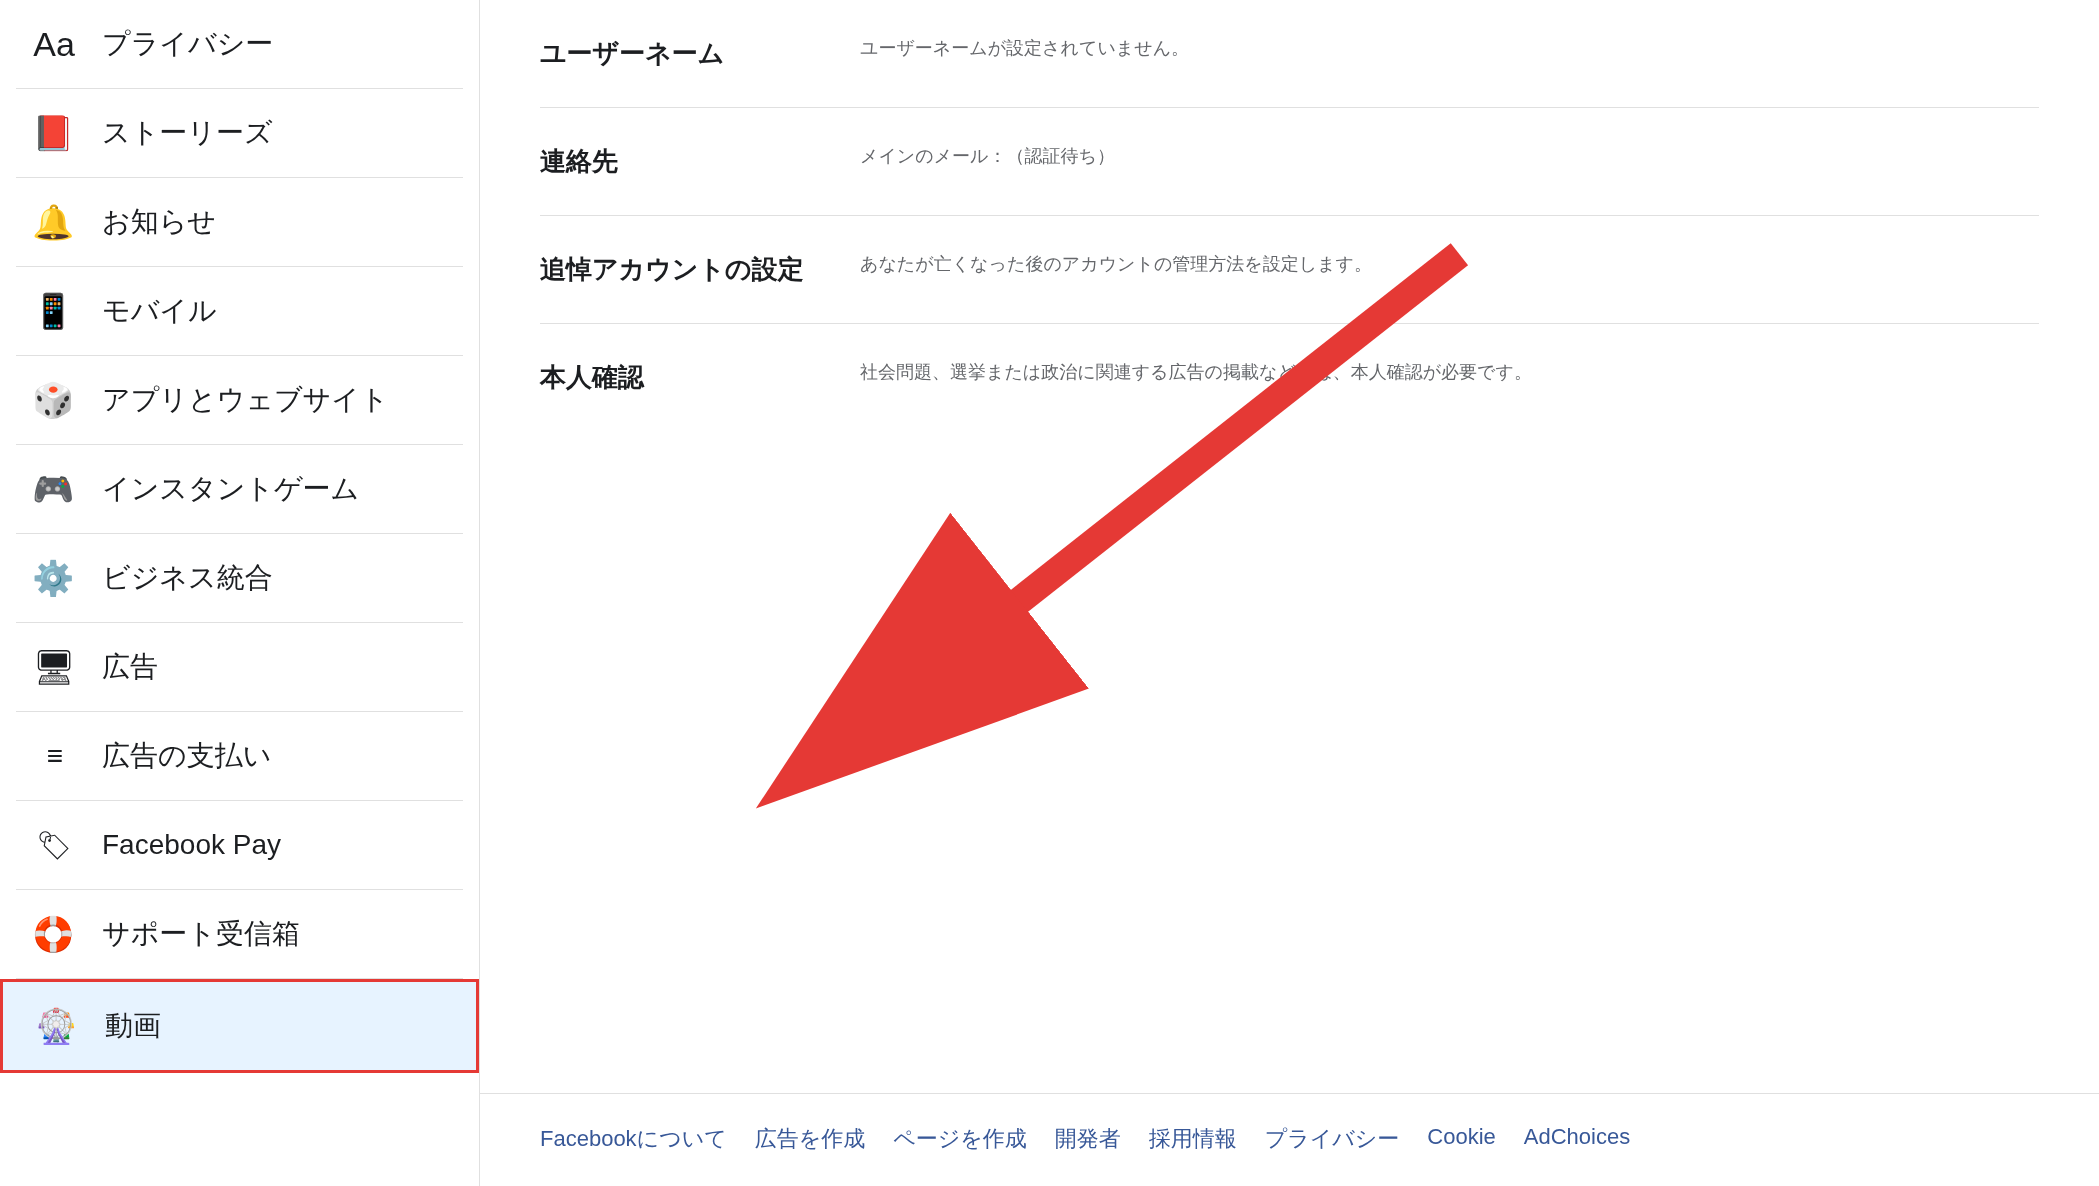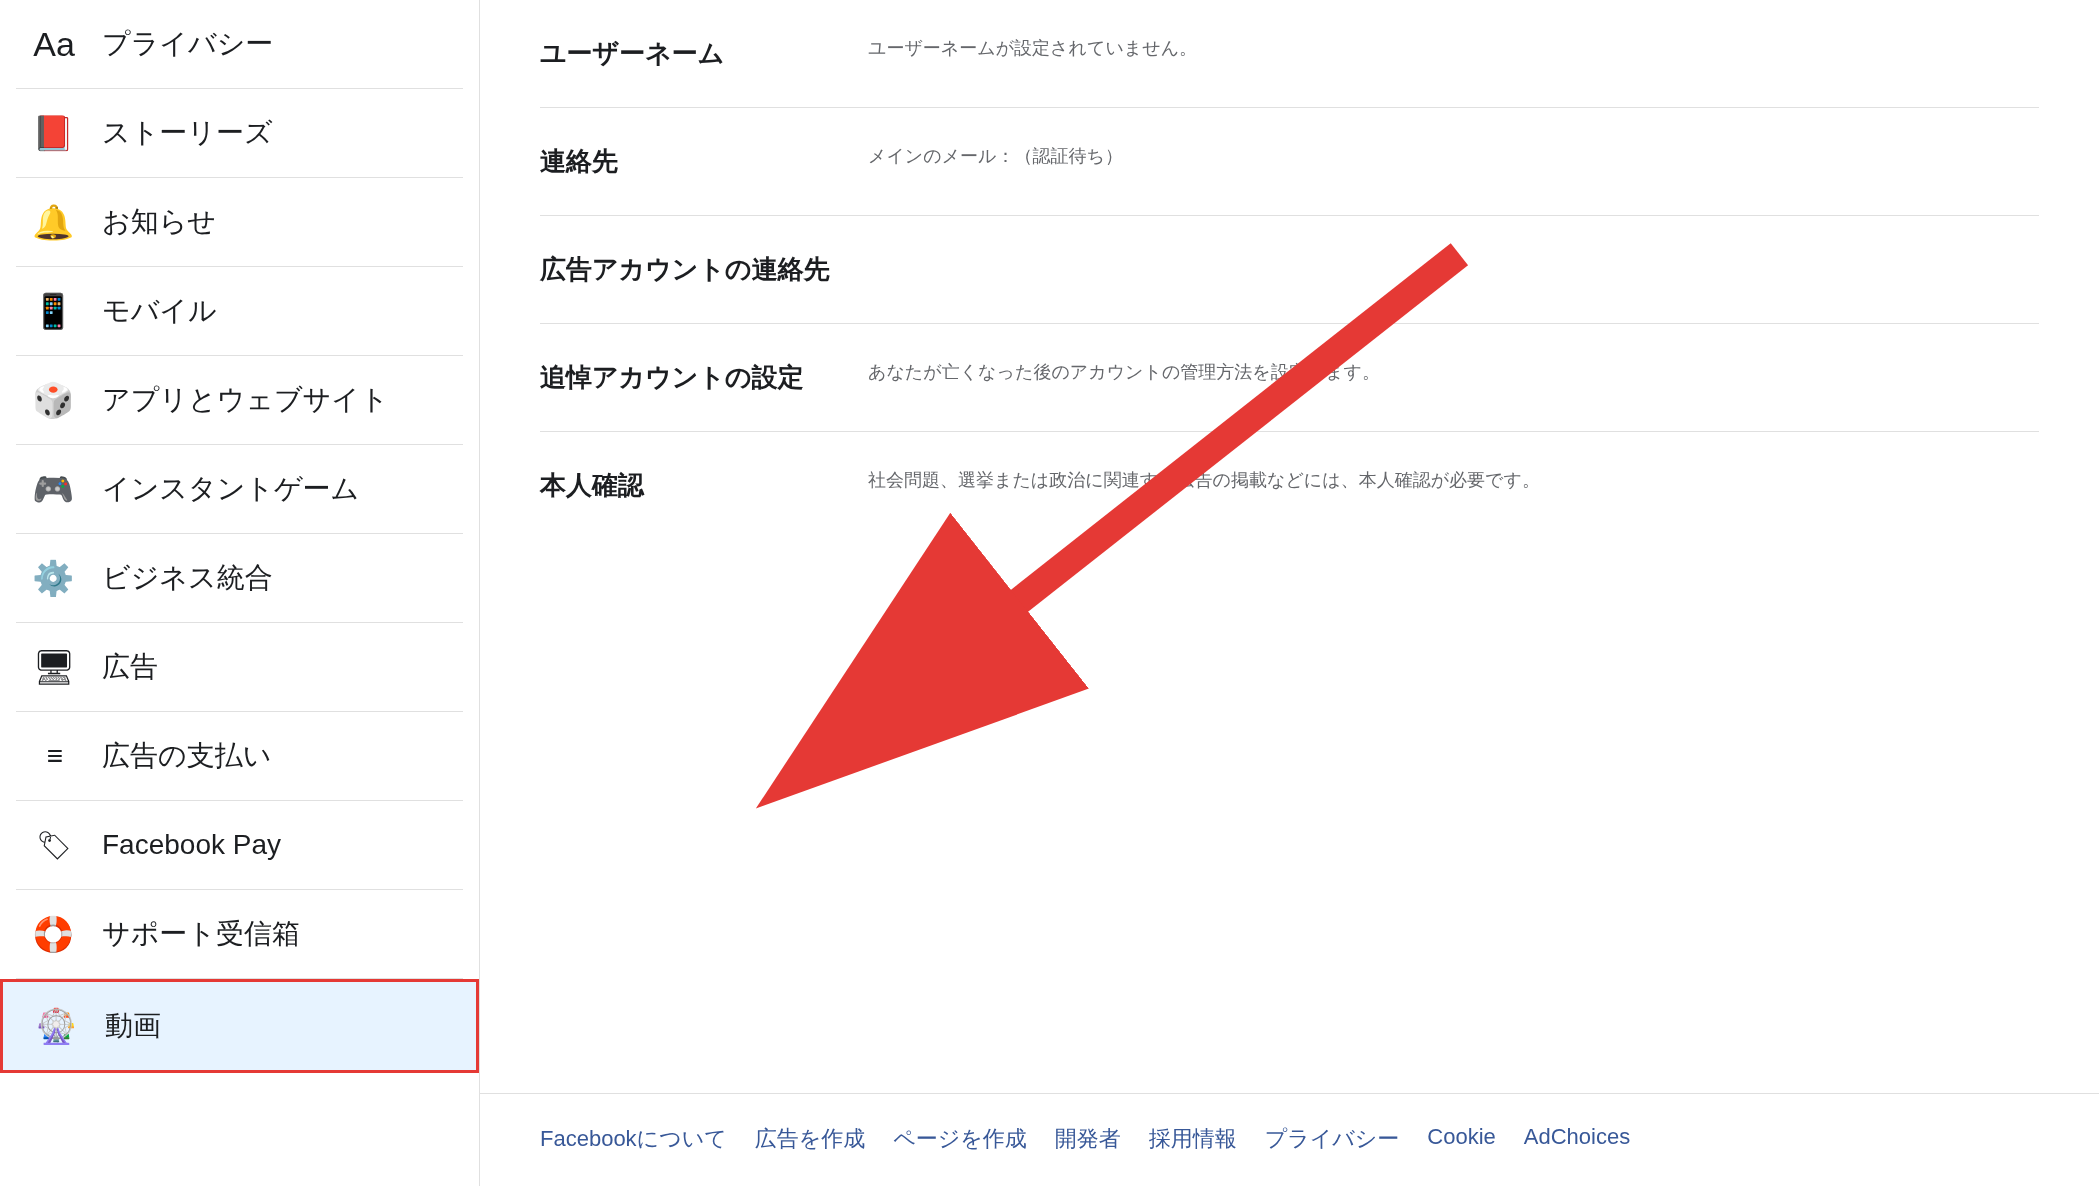--- a/index.html
+++ b/index.html
@@ -73,21 +73,21 @@
     .settings-area {
       flex: 1;
       padding: 0 60px;
     }
 
     .settings-row {
       display: flex;
       align-items: flex-start;
       padding: 36px 0;
       border-bottom: 1px solid #e0e0e0;
-      gap: 28px;
+      gap: 20px;
     }
     .settings-row:last-of-type {
       border-bottom: none;
     }
 
     .settings-label {
       font-weight: 700;
       font-size: 26px;
       color: #1c1e21;
       min-width: 300px;
@@ -217,24 +217,20 @@
     <div class="settings-row">
       <div class="settings-label">ユーザーネーム</div>
       <div class="settings-value">ユーザーネームが設定されていません。</div>
     </div>
 
     <div class="settings-row">
       <div class="settings-label">連絡先</div>
       <div class="settings-value">メインのメール：（認証待ち）</div>
     </div>
 
-    <div class="settings-row">
-      <div class="settings-label">広告アカウントの連絡先</div>
-      <div class="settings-value"></div>
-    </div>
 
     <div class="settings-row">
       <div class="settings-label">追悼アカウントの設定</div>
       <div class="settings-value">あなたが亡くなった後のアカウントの管理方法を設定します。</div>
     </div>
 
     <div class="settings-row">
       <div class="settings-label">本人確認</div>
       <div class="settings-value">社会問題、選挙または政治に関連する広告の掲載などには、本人確認が必要です。</div>
     </div>

